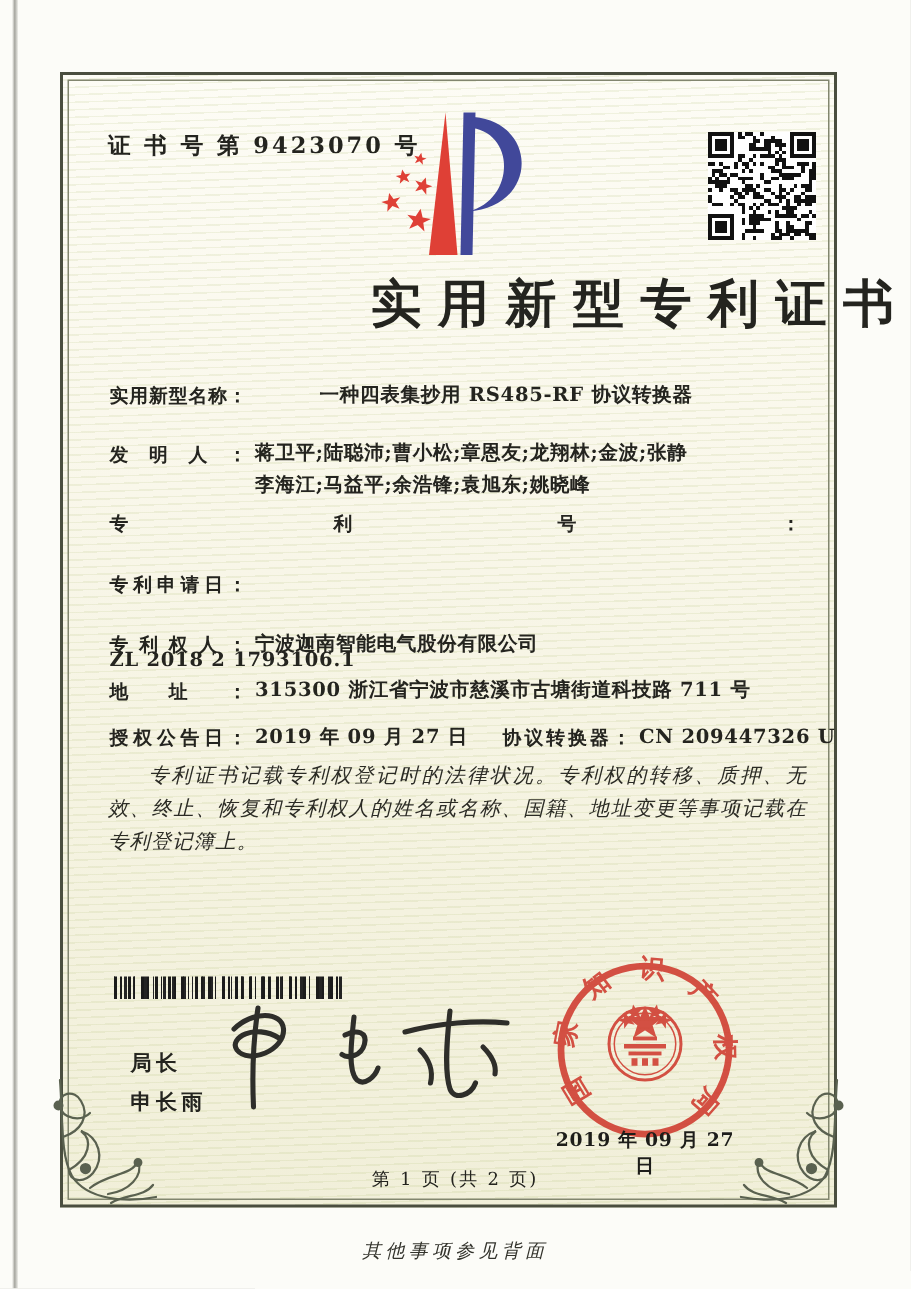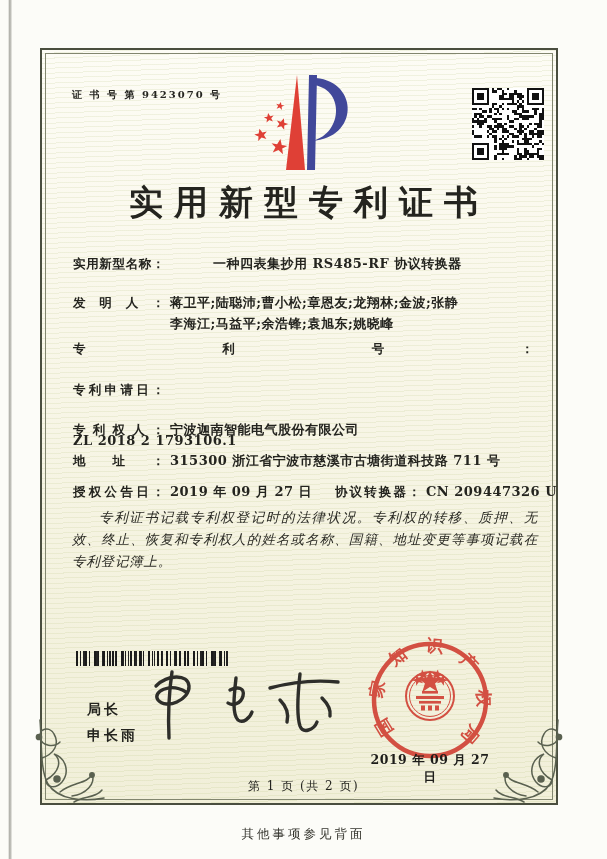--- a/index.html
+++ b/index.html
@@ -6,22 +6,22 @@
   .page{width:607px;height:859px;position:relative;overflow:hidden;background:#fcfcf8;
         font-family:"DejaVu Serif","Liberation Serif",serif;color:#24241f;margin:0 auto;}
   .scan-edge{position:absolute;left:8px;top:0;width:4px;height:100%;
         background:linear-gradient(90deg,rgba(80,80,70,0),rgba(80,80,70,.5) 45%,rgba(80,80,70,.08));}
   .frame-bg{position:absolute;left:40px;top:48px;width:518px;height:757px;
         background:linear-gradient(180deg,#fdfcf5 0%,#faf8ec 30%,#f5f3e1 65%,#f1efd9 100%);}
   .frame-bg::after{content:"";position:absolute;inset:0;
         background:repeating-linear-gradient(178deg,rgba(168,184,105,.15) 0 1px,rgba(0,0,0,0) 1px 5px);}
   .frame-outer{position:absolute;left:40px;top:48px;width:514px;height:753px;border:2px solid #4a4e3f;}
   .frame-inner{position:absolute;left:45px;top:53px;width:506px;height:745px;border:1px solid #82866f;}
-  .cert-no{position:absolute;left:72px;top:88px;font-size:10px;font-weight:600;letter-spacing:2px;}
-  .cert-title{position:absolute;left:0;right:0;top:180px;text-align:center;
+  .cert-no{position:absolute;left:72px;top:88px;font-size:15px;font-weight:600;letter-spacing:2px;}
+  .cert-title{position:absolute;left:0;right:0;top:180px;text-align:right;
         font-size:34px;font-weight:700;letter-spacing:11px;text-indent:11px;}
   .row{position:absolute;left:73px;width:466px;font-size:13px;font-weight:600;
         letter-spacing:.5px;line-height:21px;display:flex;}
   .flabel{flex:0 0 92px;font-size:12.5px;text-align:justify;text-align-last:justify;margin-right:5px;}
   .fvalue{flex:1;}
   .row-grant{display:block;position:absolute;left:73px;width:466px;font-size:13px;
         font-weight:600;letter-spacing:.5px;line-height:21px;}
   .row-grant .g1{position:absolute;left:0;width:92px;font-size:12.5px;
         text-align:justify;text-align-last:justify;}
   .row-grant .v1{position:absolute;left:97px;white-space:nowrap;}
@@ -35,21 +35,21 @@
         background-image:
           repeating-linear-gradient(90deg,#1b1b1b 0 2px,rgba(0,0,0,0) 2px 4px,#1b1b1b 4px 5px,rgba(0,0,0,0) 5px 9px),
           repeating-linear-gradient(90deg,#242424 0 1px,rgba(0,0,0,0) 1px 7px,#242424 7px 9px,rgba(0,0,0,0) 9px 13px);}
   .signer{position:absolute;left:87px;top:696px;font-size:14px;font-weight:700;letter-spacing:3px;line-height:26px;}
   .signature-svg{position:absolute;left:142px;top:666px;}
   .seal-svg{position:absolute;left:358px;top:634px;}
   .seal-date{position:absolute;left:362px;top:752px;width:136px;text-align:center;
         font-size:12.5px;font-weight:700;letter-spacing:.5px;color:#1d1d1a;}
   .page-num{position:absolute;left:0;right:0;top:778px;text-align:center;font-size:12px;letter-spacing:1.5px;}
   .back-note{position:absolute;left:0;right:0;top:826px;text-align:center;font-size:12.5px;
-        letter-spacing:3px;color:#33332c;}
+        letter-spacing:3px;font-style:italic;color:#33332c;}
   .ornament{position:absolute;}
   svg{display:block;}
 </style>
 </head>
 <body>
 
 <div class="page">
 
   <div class="scan-edge"></div>
   <div class="frame-bg"></div>

